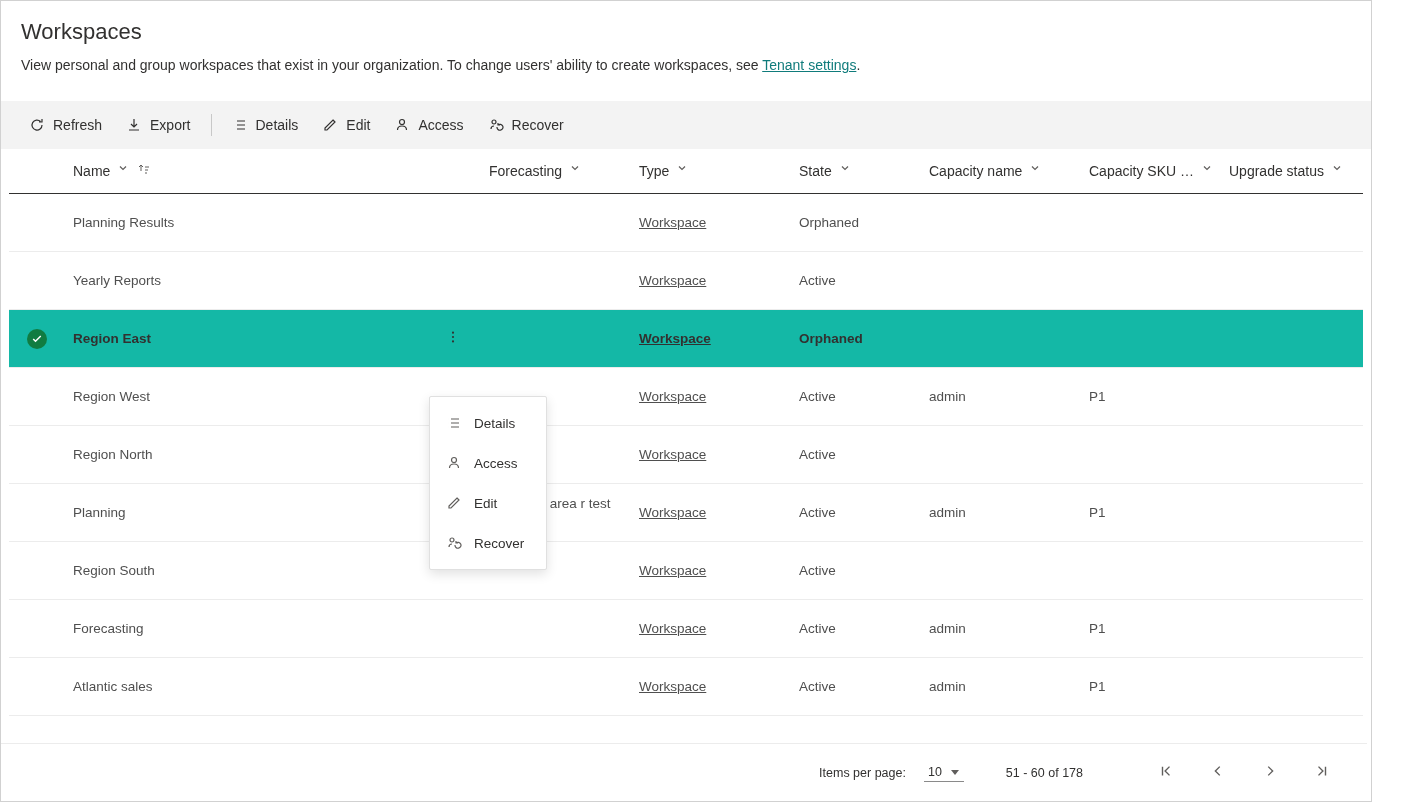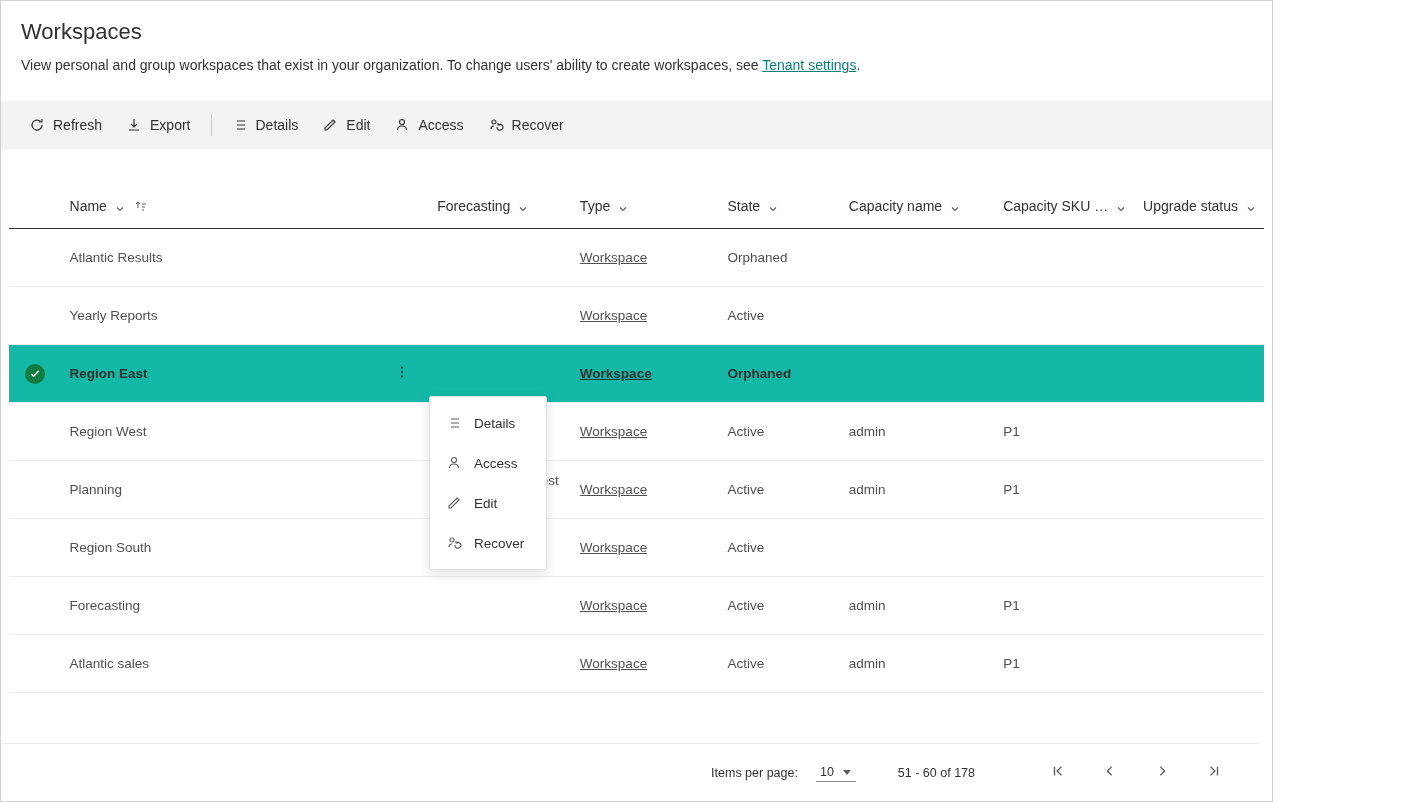--- a/index.html
+++ b/index.html
@@ -1,49 +1,49 @@
 <!DOCTYPE html>
 <html><head>
 <meta charset="utf-8">
 <style>
   * { box-sizing: border-box; margin: 0; padding: 0; }
   body { font-family: "Segoe UI", -apple-system, sans-serif; font-size: 13px; color: #323130; background: #fff; }
-  .container { border: 1px solid #d1d1d1; width: 1273px; height: 802px; position: relative; overflow: hidden; }
+  .container { border: 1px solid #d1d1d1; width: 1372px; height: 802px; position: relative; overflow: hidden; }
   .header { padding: 18px 20px 28px 20px; }
   .page-title { font-size: 22px; font-weight: 400; color: #323130; margin-bottom: 12px; }
   .page-desc { font-size: 14px; color: #323130; }
   .page-desc a { color: #0f7b7b; text-decoration: underline; }
   .toolbar { background: #f3f3f3; padding: 10px 18px; display: flex; align-items: center; gap: 4px; }
   .toolbar-btn { display: inline-flex; align-items: center; gap: 8px; background: transparent; border: none; padding: 6px 10px; font-size: 14px; color: #323130; cursor: pointer; font-family: inherit; }
   .toolbar-sep { width: 1px; height: 22px; background: #c8c8c8; margin: 0 6px; }
   .icon { width: 16px; height: 16px; display: inline-flex; align-items: center; justify-content: center; flex-shrink: 0; }
   .table-wrap { padding: 0 8px; }
   table { width: 100%; border-collapse: collapse; }
   thead th { text-align: left; font-weight: 400; font-size: 14px; padding: 14px 8px 14px 8px; border-bottom: 1.5px solid #323130; white-space: nowrap; }
-  thead th .th-inner { display: inline-flex; align-items: flex-end; gap: 8px; cursor: pointer; margin-top: 35px; }
+  thead th .th-inner { display: inline-flex; align-items: flex-start; gap: 8px; cursor: pointer; }
   .chev { width: 10px; height: 10px; display: inline-flex; }
   .sort-glyph { width: 14px; height: 14px; display: inline-flex; }
   tbody tr { border-bottom: 1px solid #ececec; height: 58px; }
   tbody tr.selected { background: #14b8a6; font-weight: 600; }
   tbody td { padding: 10px 8px; font-size: 13.5px; color: #4f4f4f; vertical-align: middle; }
   tbody tr.selected td { color: #323130; }
   .col-check { width: 56px; text-align: center; }
   .col-name { width: 360px; }
   .col-menu { width: 56px; text-align: center; }
   .col-desc { width: 150px; }
   .col-type { width: 160px; text-decoration: underline; }
   .col-state { width: 130px; }
   .col-cap { width: 160px; }
   .col-sku { width: 140px; }
   .col-upg { width: auto; }
   .row-badge { width: 20px; height: 20px; border-radius: 50%; background: #107c41; display: inline-flex; align-items: center; justify-content: center; }
   .more-btn { background: transparent; border: none; cursor: pointer; padding: 6px; }
   .context-menu { position: absolute; left: 428px; top: 395px; width: 118px; background: #fff; border: 1px solid #e0e0e0; box-shadow: 0 4px 12px rgba(0,0,0,0.12); border-radius: 2px; padding: 6px 0; z-index: 10; }
   .context-item { display: flex; align-items: center; gap: 12px; padding: 12px 16px; font-size: 13.5px; color: #323130; cursor: pointer; }
-  .pager { position: absolute; bottom: 0; left: 0; right: 13px; border-top: 1px solid #ececec; padding: 16px 28px; display: flex; align-items: center; justify-content: flex-end; gap: 18px; font-size: 12.5px; color: #323130; }
+  .pager { position: absolute; bottom: 0; left: 0; right: 4px; border-top: 1px solid #ececec; padding: 16px 28px; display: flex; align-items: center; justify-content: flex-end; gap: 18px; font-size: 12.5px; color: #323130; }
   .pager-select { display: inline-flex; align-items: center; gap: 8px; border-bottom: 1px solid #8a8a8a; padding: 2px 4px; cursor: pointer; }
   .pager-btn { background: transparent; border: none; cursor: pointer; padding: 4px 10px; color: #605e5c; }
   .desc-cell { max-width: 130px; white-space: normal; line-height: 1.3; }
 </style>
 </head>
 <body>
 
 <div class="container">
   <div class="header">
     <h1 class="page-title">Workspaces</h1>
@@ -187,21 +187,21 @@
                     <path d="M2 3.5l3 3 3-3"></path>
                   </svg>
                 </span>
             </span>
           </th>
         </tr>
       </thead>
       <tbody id="tbody">
           <tr>
             <td class="col-check"></td>
-            <td class="col-name">Atlantic Results</td>
+            <td class="col-name">Planning Results</td>
             <td class="col-menu"></td>
             <td class="col-desc">
               <div class="desc-cell"></div>
             </td>
             <td class="col-type">Workspace</td>
             <td class="col-state">Orphaned</td>
             <td class="col-cap"></td>
             <td class="col-sku"></td>
             <td class="col-upg"></td>
           </tr>
@@ -243,20 +243,33 @@
             <td class="col-check"></td>
             <td class="col-name">Region West</td>
             <td class="col-menu"></td>
             <td class="col-desc">
               <div class="desc-cell"></div>
             </td>
             <td class="col-type">Workspace</td>
             <td class="col-state">Active</td>
             <td class="col-cap">admin</td>
             <td class="col-sku">P1</td>
+            <td class="col-upg"></td>
+          </tr>
+          <tr>
+            <td class="col-check"></td>
+            <td class="col-name">Region North</td>
+            <td class="col-menu"></td>
+            <td class="col-desc">
+              <div class="desc-cell"></div>
+            </td>
+            <td class="col-type">Workspace</td>
+            <td class="col-state">Active</td>
+            <td class="col-cap"></td>
+            <td class="col-sku"></td>
             <td class="col-upg"></td>
           </tr>
           <tr>
             <td class="col-check"></td>
             <td class="col-name">Planning</td>
             <td class="col-menu"></td>
             <td class="col-desc">
               <div class="desc-cell">orkSpace area r test in BBT</div>
             </td>
             <td class="col-type">Workspace</td>

